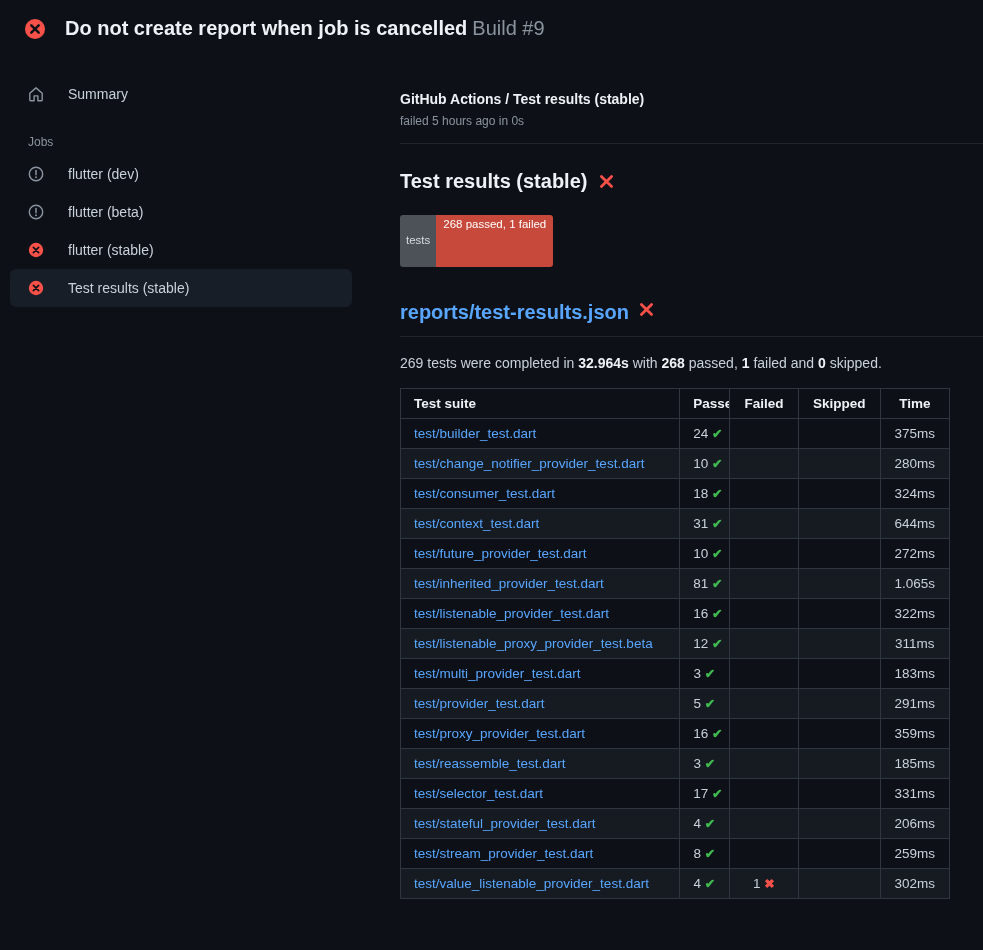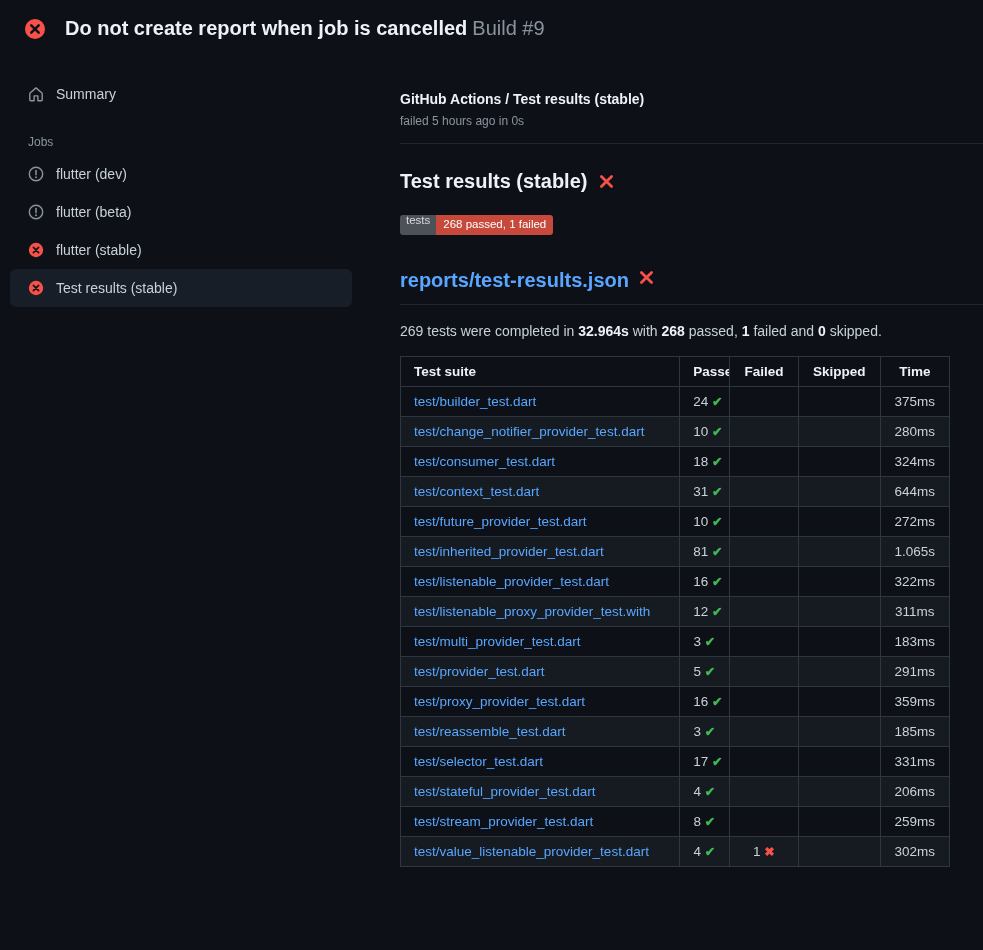--- a/index.html
+++ b/index.html
@@ -42,21 +42,21 @@
     white-space: nowrap;
   }
   .build-no { color: var(--muted); font-weight: 400; margin-left: 5px; }
 
   
   .layout { display: flex; align-items: flex-start; }
   .sidebar { width: 400px; flex: 0 0 400px; padding: 20px 48px 0 10px; }
   .side-item {
     display: flex;
     align-items: center;
-    gap: 12px;
+    gap: 24px;
     padding: 11px 18px;
     border-radius: 6px;
     color: var(--text);
     cursor: pointer;
     font-size: 14px;
   }
   .side-item.selected { background: var(--selected-bg); }
   .jobs-heading { font-size: 12px; color: var(--muted); margin: 22px 0 6px 18px; }
   .icon {
     display: inline-flex;
@@ -81,21 +81,21 @@
   .xmark { display: inline-flex; color: var(--danger); }
 
   .badge {
     margin-top: 22px;
     display: inline-flex;
     font-size: 11.5px;
     line-height: 1;
     border-radius: 3px;
     overflow: hidden;
   }
-  .badge-label { background: var(--badge-label-bg); color: #d8dbde; padding: 0 6px; }
+  .badge-label { background: var(--badge-label-bg); color: #d8dbde; padding: 20px 6px; }
   .badge-value { background: var(--badge-value-bg); color: #ffffff; padding: 4px 7px; }
 
   .report-title {
     margin-top: 34px;
     display: flex; align-items: flex-start; gap: 9px;
     padding-bottom: 12px;
     border-bottom: 1px solid var(--border-muted);
     font-size: 20px; font-weight: 700;
   }
   .report-link { color: var(--link); text-decoration: none; }
@@ -291,21 +291,21 @@
               <td class="col-num">1.065s</td>
             </tr>
             <tr>
               <td class="col-suite"><a class="suite-link" href="#">test/listenable_provider_test.dart</a></td>
               <td class="col-num"><span class="num">16</span> <span class="mark check">✔</span></td>
               <td class="col-num"></td>
               <td class="col-num"></td>
               <td class="col-num">322ms</td>
             </tr>
             <tr>
-              <td class="col-suite"><a class="suite-link" href="#">test/listenable_proxy_provider_test.with</a></td>
+              <td class="col-suite"><a class="suite-link" href="#">test/listenable_proxy_provider_test.beta</a></td>
               <td class="col-num"><span class="num">12</span> <span class="mark check">✔</span></td>
               <td class="col-num"></td>
               <td class="col-num"></td>
               <td class="col-num">311ms</td>
             </tr>
             <tr>
               <td class="col-suite"><a class="suite-link" href="#">test/multi_provider_test.dart</a></td>
               <td class="col-num"><span class="num">3</span> <span class="mark check">✔</span></td>
               <td class="col-num"></td>
               <td class="col-num"></td>

